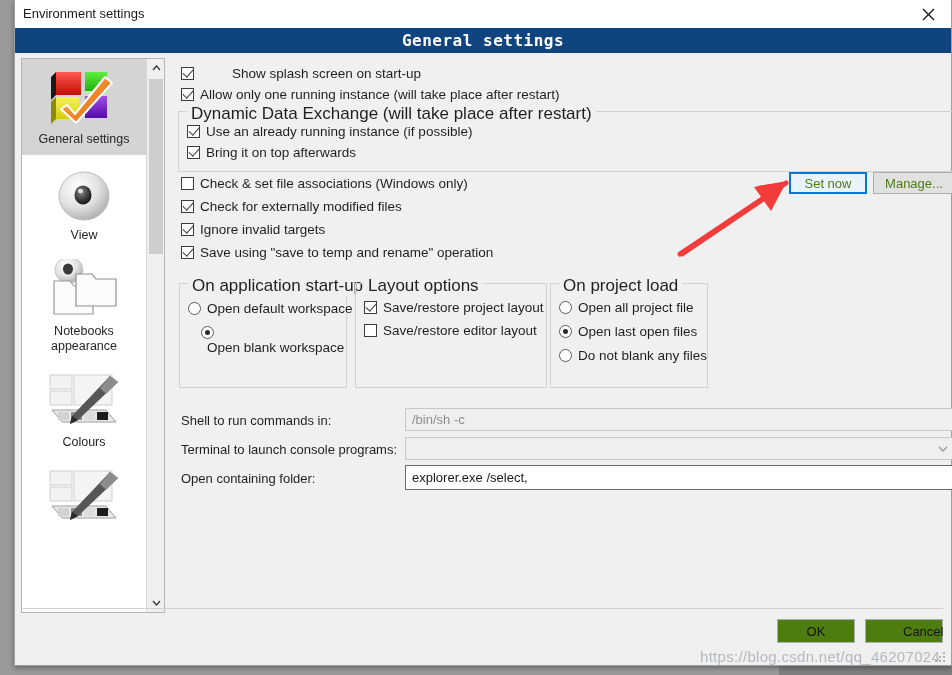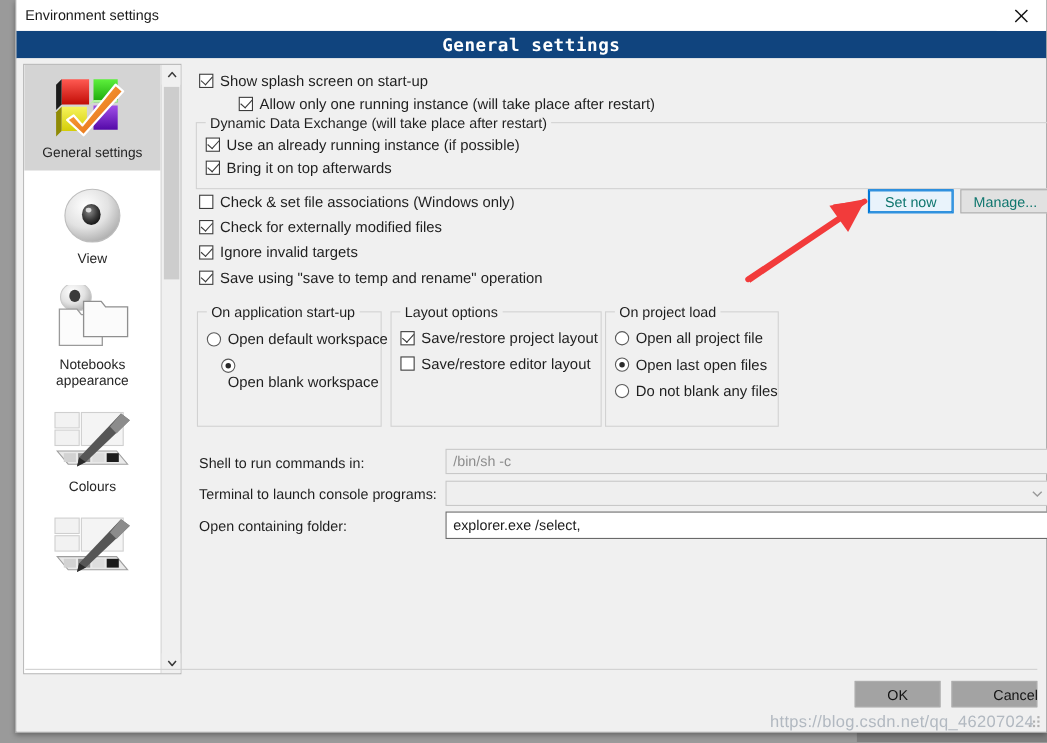--- a/index.html
+++ b/index.html
@@ -177,28 +177,28 @@
   }
   .groupbox {
     position: absolute;
     border: 1px solid #d2d2d2;
   }
   .groupbox > .gb-title {
     position: absolute;
     top: -8px; left: 8px;
     background: #f0f0f0;
     padding: 0 4px;
-    font-size: 13px;
+    font-size: 17px;
     color: #1f1f1f;
     white-space: nowrap;
   }
   .btn {
     font-family: "Liberation Sans", sans-serif;
     font-size: 13px;
-    color: #0f766e;
+    color: #4d7c0f;
     background: #e1e1e1;
     border: 1px solid #adadad;
     cursor: pointer;
     padding: 0;
   }
   .btn.focused {
     background: #e9f3fb;
     border: 1px solid #0078d7;
     outline: 1px solid #0078d7;
     outline-offset: -2px;
@@ -238,21 +238,21 @@
     position: absolute;
     left: 8px; right: 8px;
     bottom: 56px;
     height: 1px;
     background: #d0d0d0;
   }
   .footer-btn {
     position: absolute;
     width: 78px; height: 24px;
     font-size: 13px;
-    background: #a3a3a3;
+    background: #4d7c0f;
     border: 1px solid #adadad;
     color: #141414;
     cursor: pointer;
     margin-top: 13px;
   }
   .resize-grip {
     position:absolute; right: 4px; bottom: 3px;
     width: 12px; height: 12px;
   }
   
@@ -421,25 +421,25 @@
           <div class="sb-arrow down">
             <svg width="9" height="6" viewBox="0 0 9 6">
                 <path d="M1 1 L4.5 5 L8 1" fill="none" stroke="#3a3a3a" stroke-width="1.4"></path>
               </svg>
           </div>
         </div>
       </div>
 
       <div class="panel">
 
-        <div class="chk-row" style="left:8px; top:10px;">
+        <div class="chk-row" style="left:8px; top:10px;gap:32px;">
           <span class="cb checked"></span>
           <span class="cb-label">Show splash screen on start-up</span>
         </div>
-        <div class="chk-row" style="left:8px; top:31px;margin-left:36px;">
+        <div class="chk-row" style="left:8px; top:31px;">
           <span class="cb checked"></span>
           <span class="cb-label">Allow only one running instance (will take place after restart)</span>
         </div>
 
         <div class="groupbox" style="left:5px; top:56px; width:778px; height:61px;">
           <div class="gb-title">Dynamic Data Exchange (will take place after restart)</div>
           <div class="chk-row" style="left:8px; top:11px;">
             <span class="cb checked"></span>
             <span class="cb-label">Use an already running instance (if possible)</span>
           </div>

